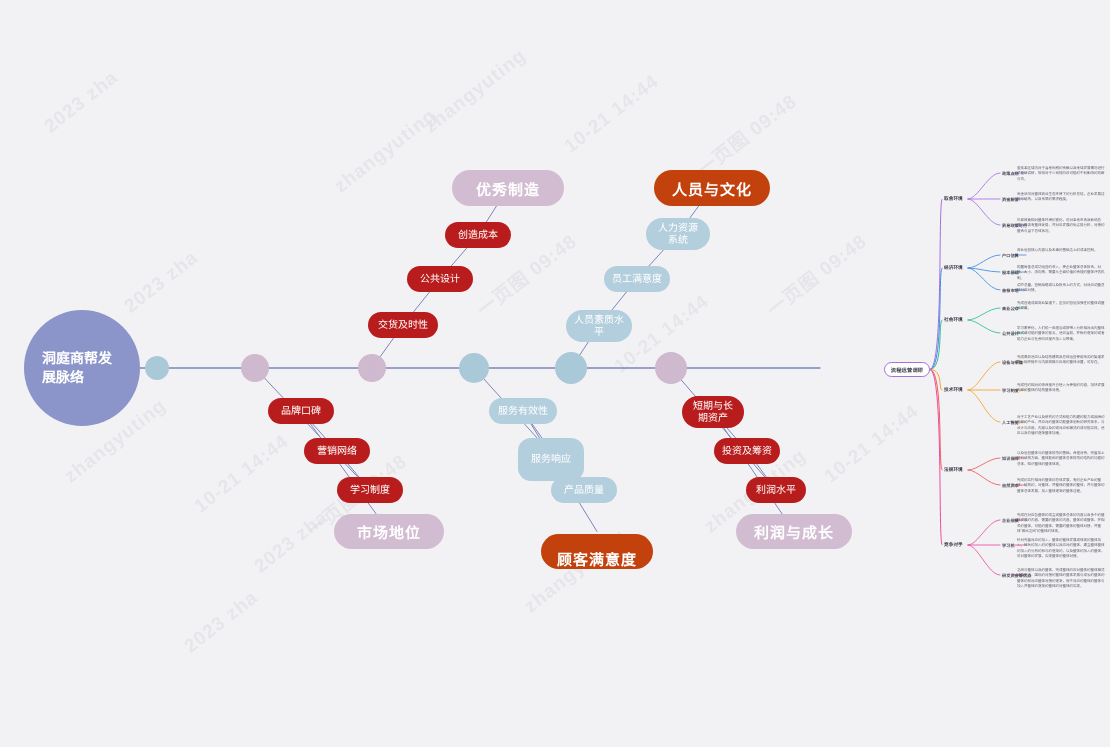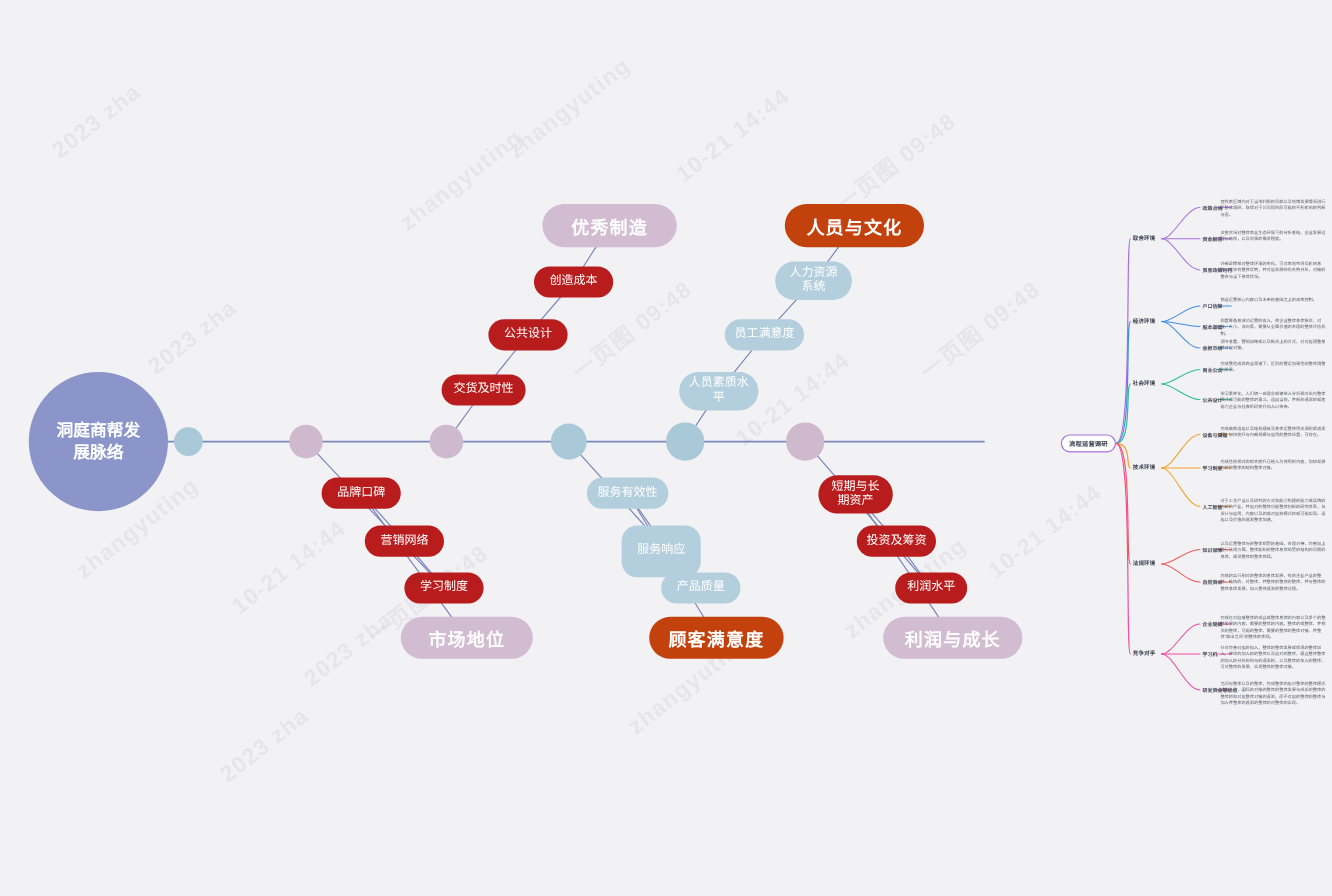--- a/index.html
+++ b/index.html
@@ -20,21 +20,21 @@
     white-space:nowrap;pointer-events:none;user-select:none;
   }
 
   
   svg.lines{position:absolute;left:0;top:0;width:1110px;height:747px;overflow:visible;}
 
   
   .head{
     position:absolute;border-radius:50%;
     display:flex;align-items:center;justify-content:center;
-    text-align:center;color:#fff;font-weight:700;line-height:1.35;
+    color:#fff;font-weight:700;line-height:1.35;
     background:#8b95c9;
   }
   .joint{position:absolute;border-radius:50%;}
   .joint.blue{background:#a9c9d8;}
   .joint.mauve{background:#ceb9ce;}
 
   .cat{
     position:absolute;border-radius:17px;
     display:flex;align-items:center;justify-content:center;
     text-align:center;color:#ffffff;font-weight:700;font-size:15px;
@@ -206,21 +206,21 @@
       <div class="joint blue" style="left: 459px; top: 353px; width: 30px; height: 30px;"></div>
       <div class="sub blue" style="left: 489px; top: 398px; width: 68px; height: 26px; border-radius: 13px;">
         <span>服务有效性</span>
       </div>
       <div class="sub blue" style="left: 518px; top: 438px; width: 66px; height: 43px; border-radius: 13px;">
         <span>服务响应</span>
       </div>
       <div class="sub blue" style="left: 551px; top: 477px; width: 66px; height: 26px; border-radius: 13px;">
         <span>产品质量</span>
       </div>
-      <div class="cat blue" style="left: 541px; top: 514px; width: 112px; height: 35px; border-radius: 17.5px;">
+      <div class="cat blue" style="left: 541px; top: 534px; width: 112px; height: 35px; border-radius: 17.5px; align-items: flex-end;">
         <span>顾客满意度</span>
       </div>
       <div class="joint mauve" style="left: 655px; top: 352px; width: 32px; height: 32px;"></div>
       <div class="sub mauve" style="left: 682px; top: 396px; width: 62px; height: 32px; border-radius: 16px;">
         <span>短期与长期资产</span>
       </div>
       <div class="sub mauve" style="left: 714px; top: 438px; width: 66px; height: 26px; border-radius: 13px;">
         <span>投资及筹资</span>
       </div>
       <div class="sub mauve" style="left: 746px; top: 477px; width: 60px; height: 26px; border-radius: 13px;">

